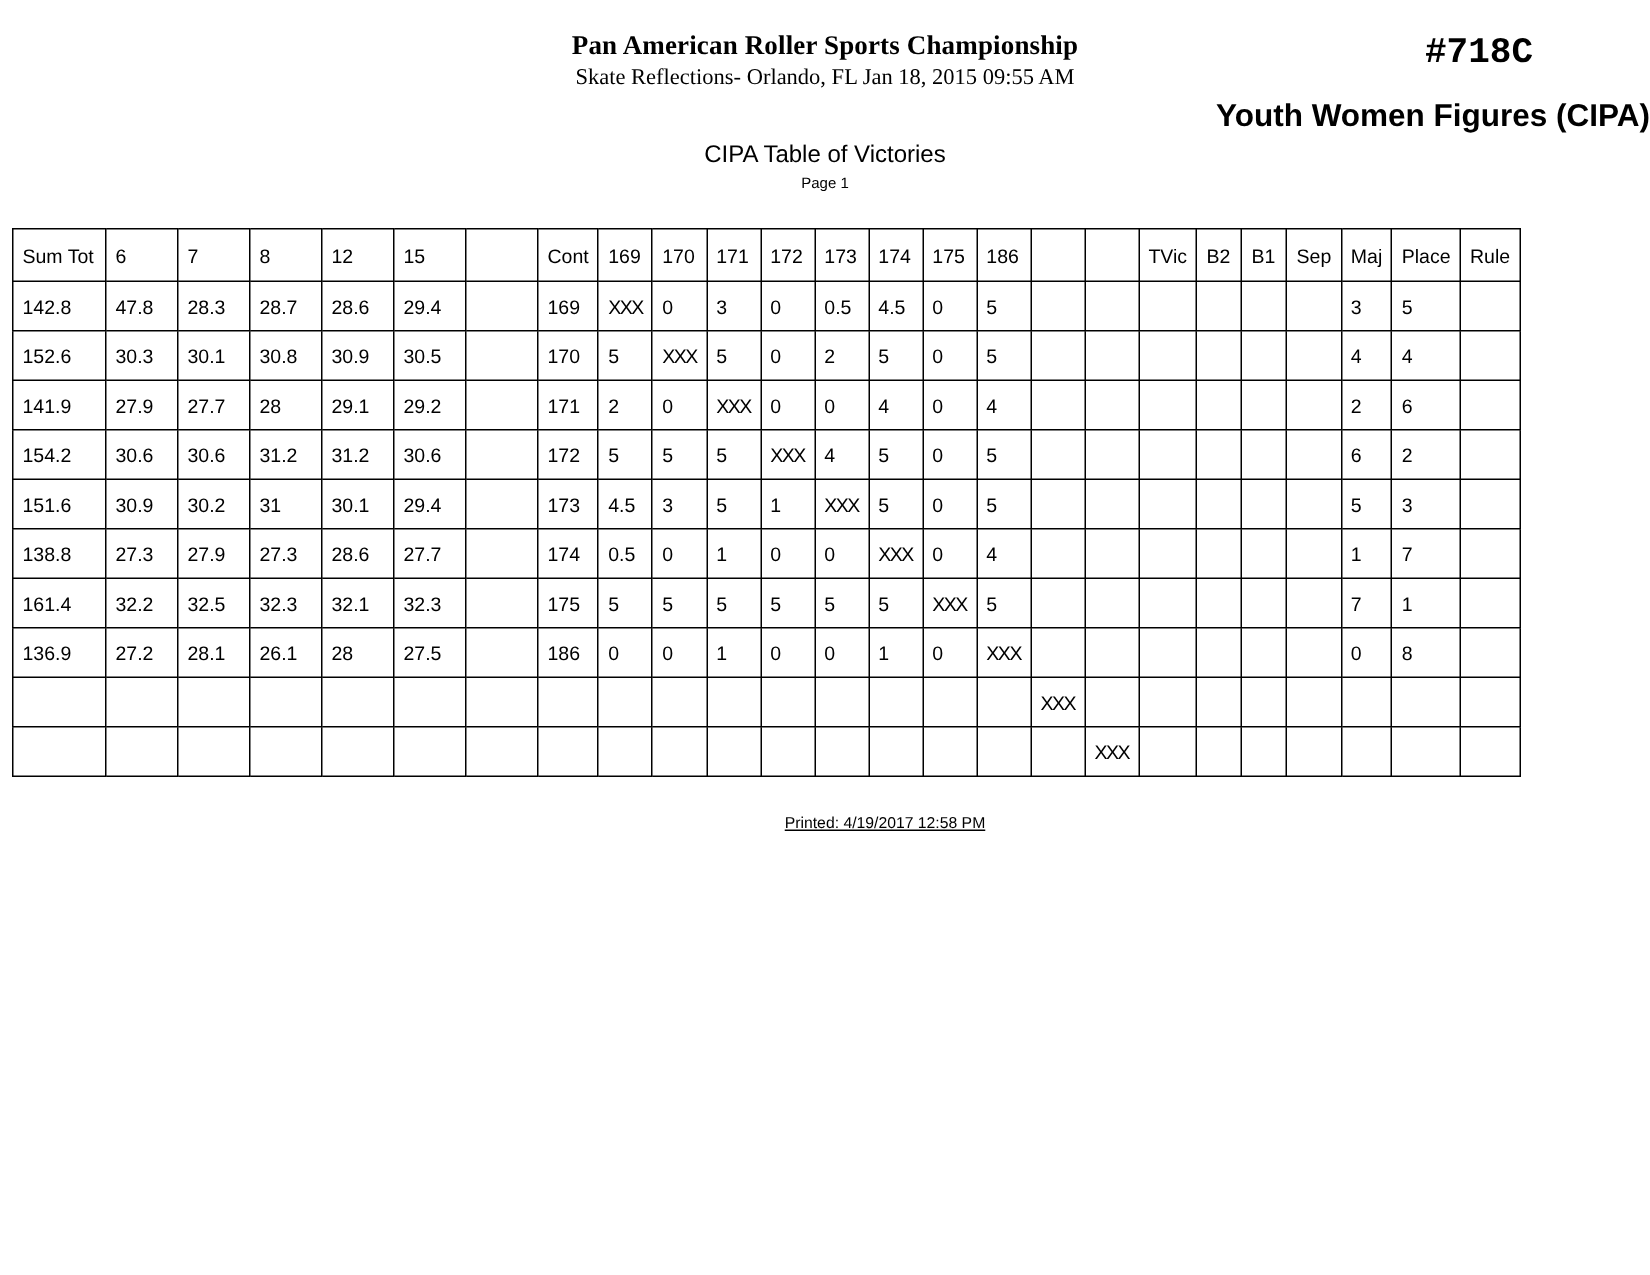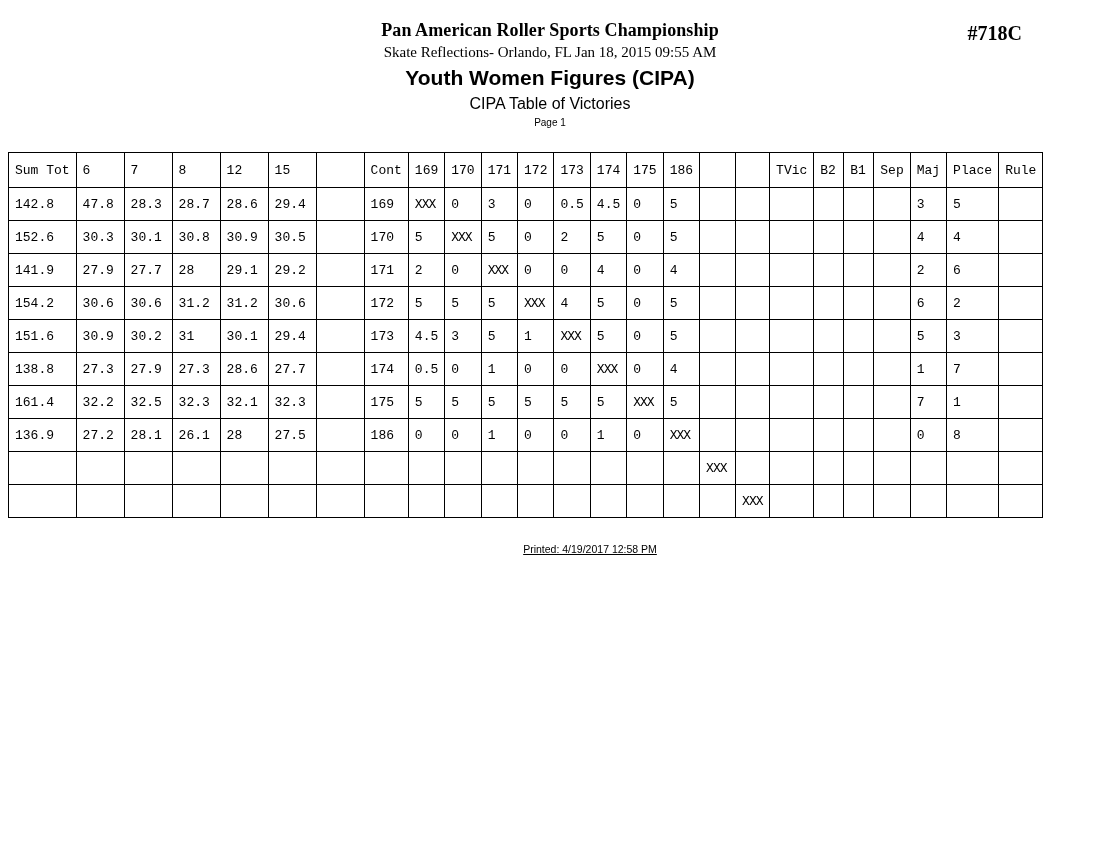--- a/index.html
+++ b/index.html
@@ -38,37 +38,38 @@
   }
   .venue-line {
     font-size: 15px;
     font-family: Liberation Serif, serif;
     margin-top: 3px;
   }
   .division-title {
     font-size: 21px;
     font-weight: bold;
     margin-top: 5px;
+    text-align: right;
   }
   .subtitle {
     font-size: 16px;
     margin-top: 5px;
   }
   .page-label {
     font-size: 10px;
     margin-top: 4px;
   }
 
   .event-number {
     position: absolute;
     right: 78px;
     top: 22px;
-    font-size: 20px;
+    font-size: 24px;
     font-weight: bold;
-    font-family: Liberation Serif, serif;
+    font-family: Liberation Mono, monospace;
   }
 
   .req-list {
     position: absolute;
     right: 78px;
     top: 70px;
     font-size: 10.5px;
     line-height: 12.5px;
     text-align: left;
     width: 180px;
@@ -77,21 +78,20 @@
 
   
   .table-wrap {
     position: absolute;
     left: 8px;
     top: 152px;
   }
   table.victories {
     border-collapse: collapse;
     table-layout: fixed;
-    font-family: Liberation Mono, monospace;
   }
   table.victories td, table.victories th {
     border: 1px solid #000000;
     height: 32px;
     padding: 0 6px;
     font-size: 13px;
     font-weight: normal;
     text-align: left;
     vertical-align: middle;
     overflow: hidden;

